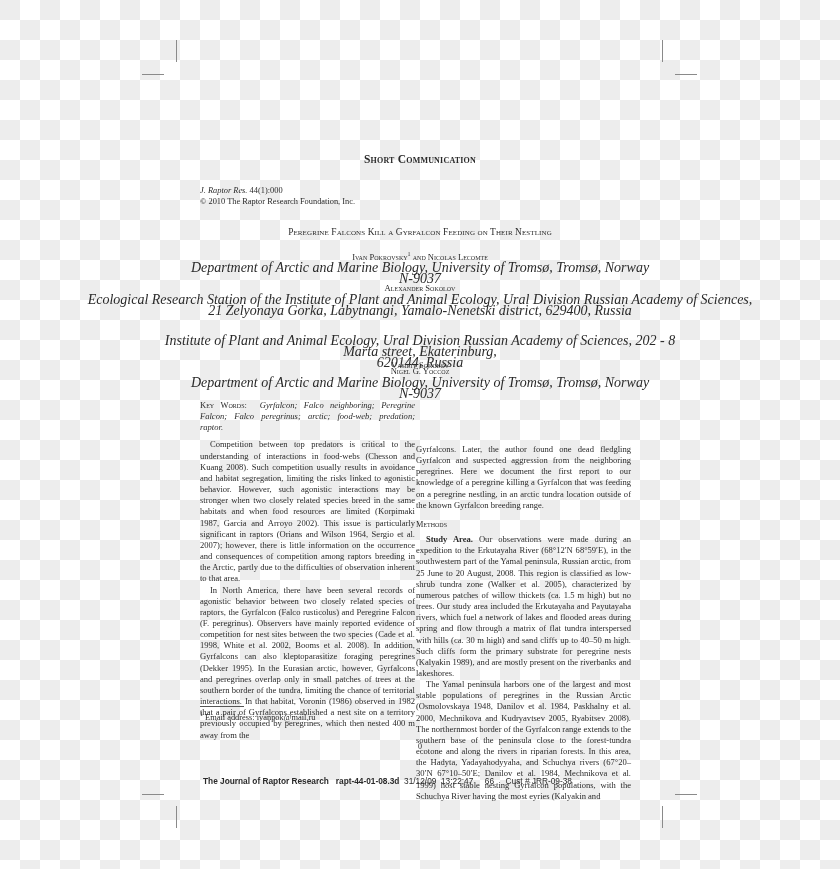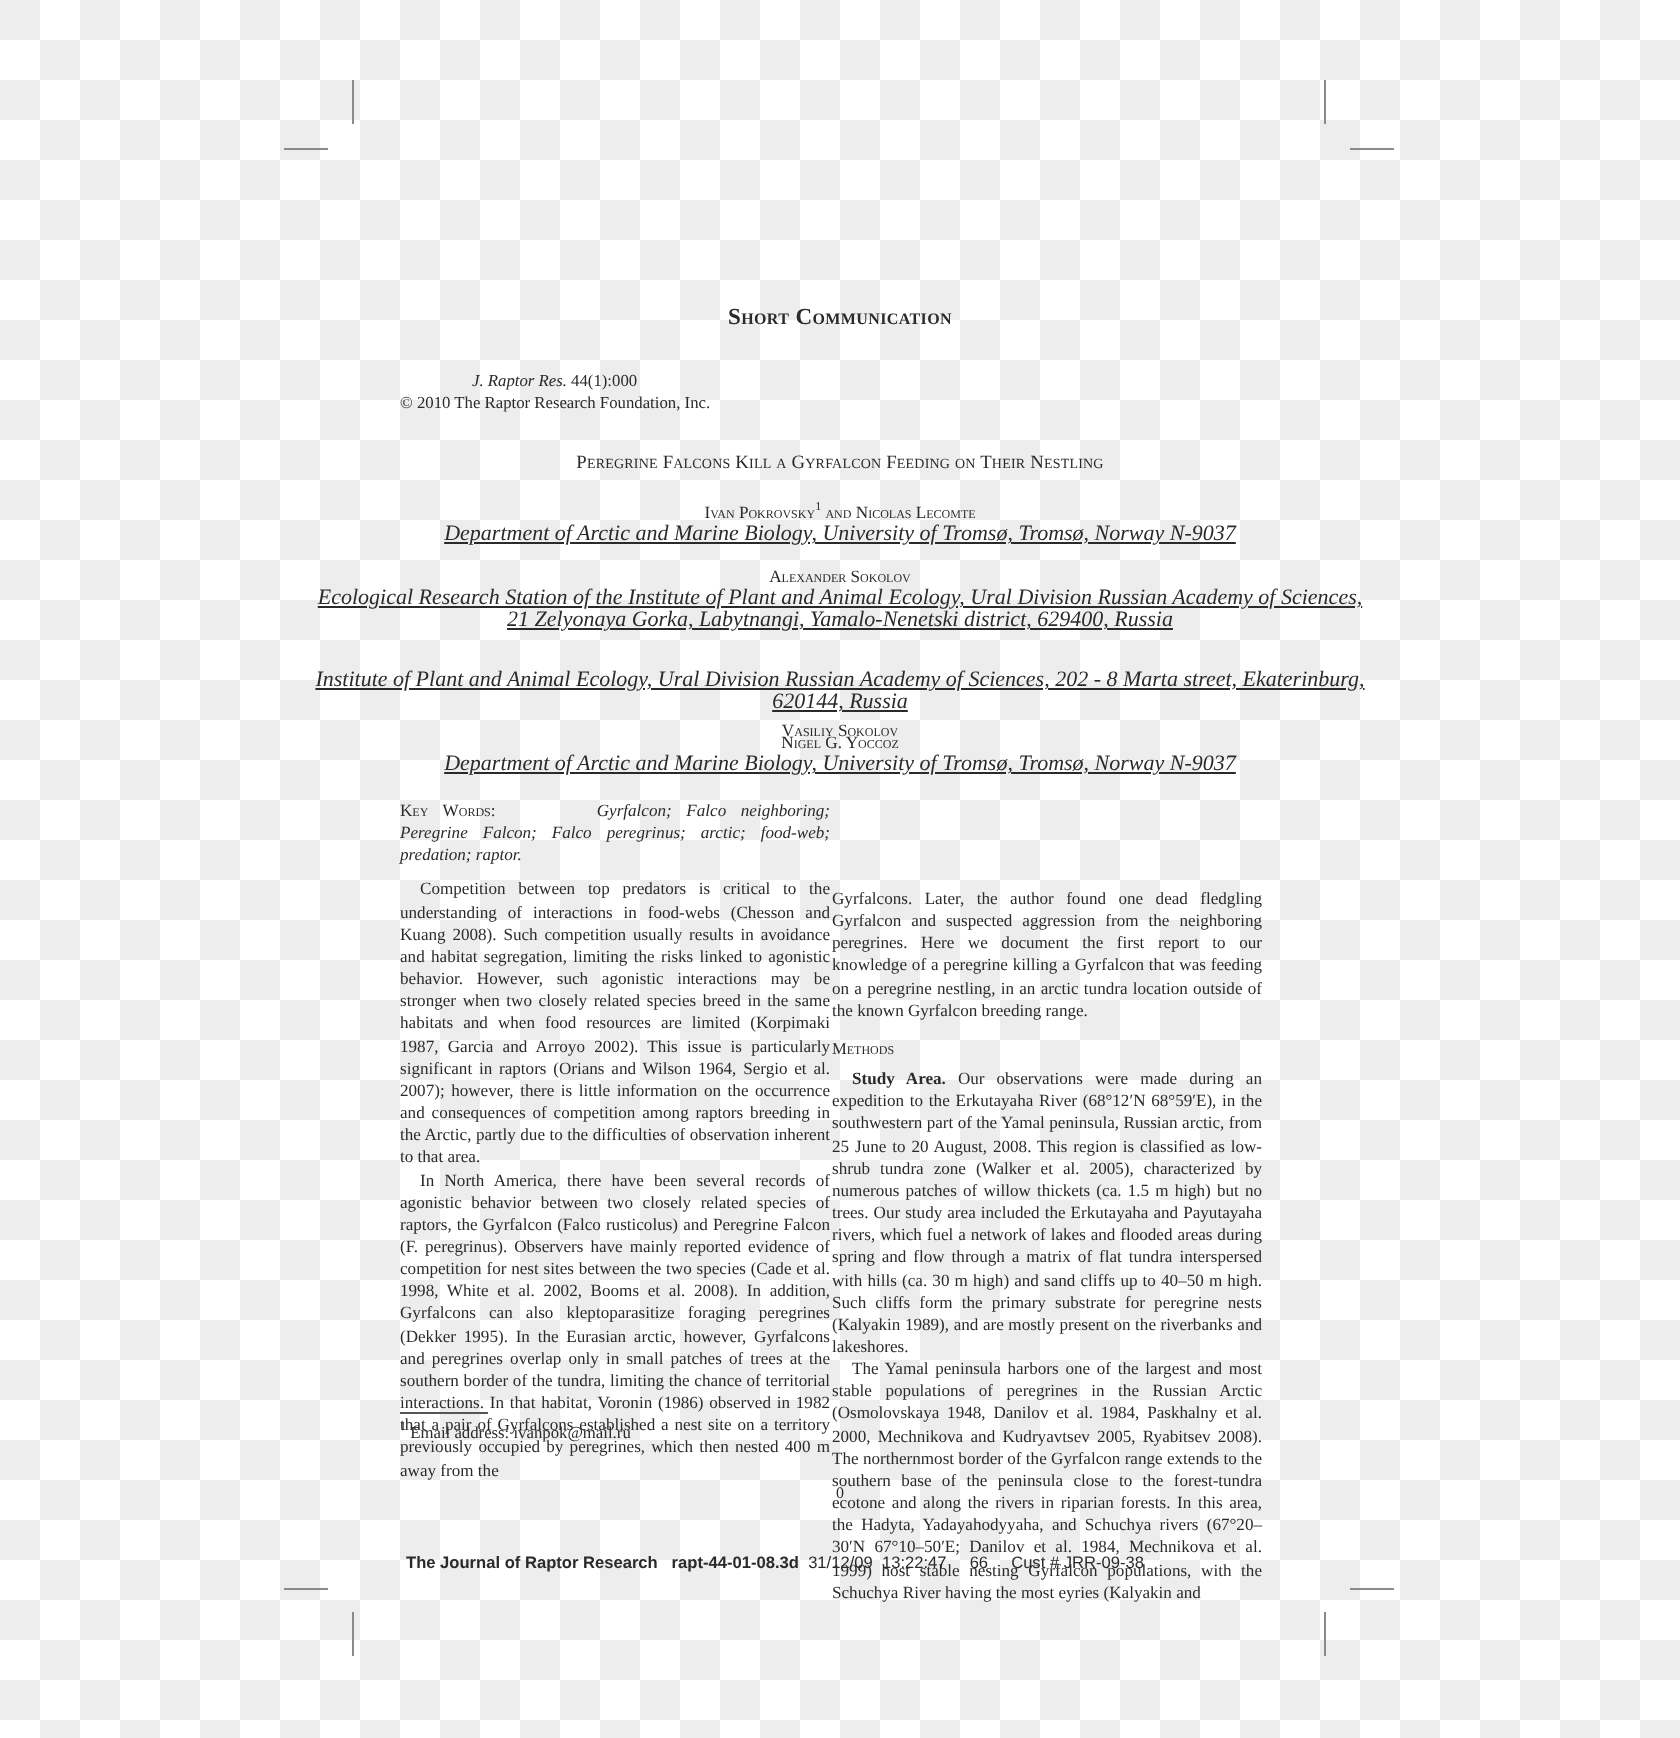--- a/index.html
+++ b/index.html
@@ -19,28 +19,28 @@
   .crop.h { height: 1px; width: 22px; }
 
   .abs { position: absolute; }
   .center { text-align: center; left: 0; width: 840px; }
 
   .section-head { top: 153px; font-size: 11.5px; font-weight: bold; font-variant: small-caps; letter-spacing: 0.2px; }
   .cite { left: 200px; font-size: 8.4px; line-height: 11px; }
   .cite .it { font-style: italic; }
   .title { top: 227px; font-size: 9.4px; font-variant: small-caps; letter-spacing: 0.1px; }
   .author { font-size: 8.6px; font-variant: small-caps; }
-  .affil { font-size: 11px; font-style: italic; line-height: 11px; padding: 0 190px; box-sizing: border-box; text-decoration: underline; }
+  .affil { font-size: 14px; font-style: italic; line-height: 11px; padding: 0 190px; box-sizing: border-box; }
   .affil.wide { padding: 0 200px; }
 
   .col { position: absolute; width: 215px; font-size: 8.55px; line-height: 11.15px; text-align: justify; }
   .col p { margin: 0; text-indent: 10px; }
   .col p.noindent { text-indent: 0; }
   .kw-label { font-variant: small-caps; }
-  .it { font-style: italic; padding-left: 36px; }
+  .it { font-style: italic; }
   .methods { font-variant: small-caps; font-size: 8.3px; margin: 8px 0 4px 0 !important; text-indent: 0 !important; }
   .run-head { font-weight: bold; }
   .fn-rule { position: absolute; left: 200px; top: 706px; width: 44px; height: 1px; background: #555; }
   .footnote { position: absolute; left: 200px; top: 711px; font-size: 8.4px; }
   .footnote sup { font-size: 6px; }
   .pageno { top: 742px; font-size: 8px; }
   .slug { position: absolute; top: 776px; left: 203px; font-family: "Liberation Sans", "DejaVu Sans", sans-serif; font-size: 8.3px; white-space: pre; color: #2a2a2a; }
   .slug b { font-weight: bold; }
 </style>
 </head>

